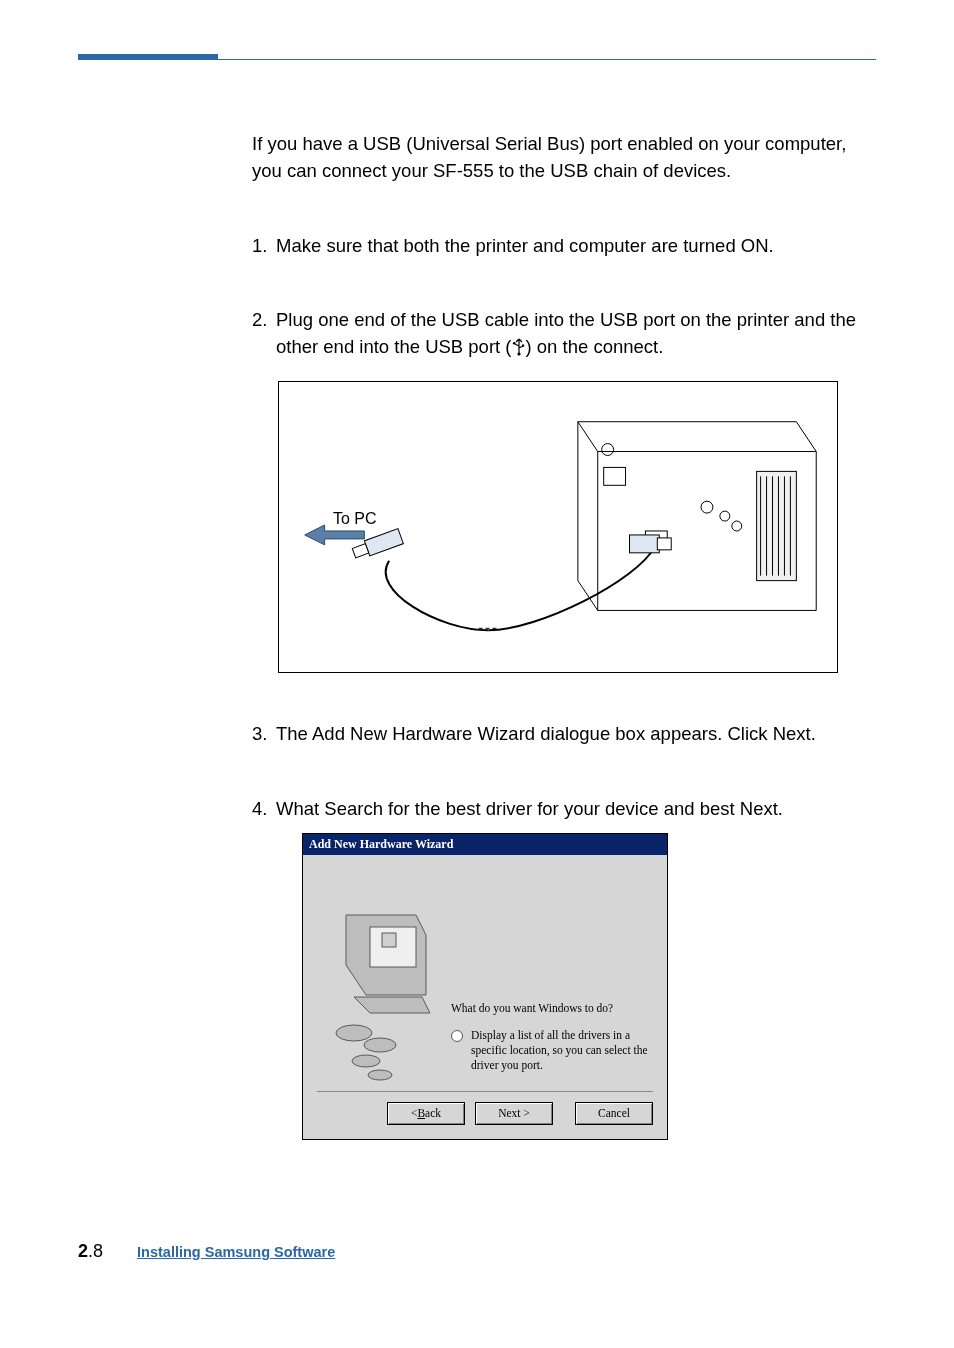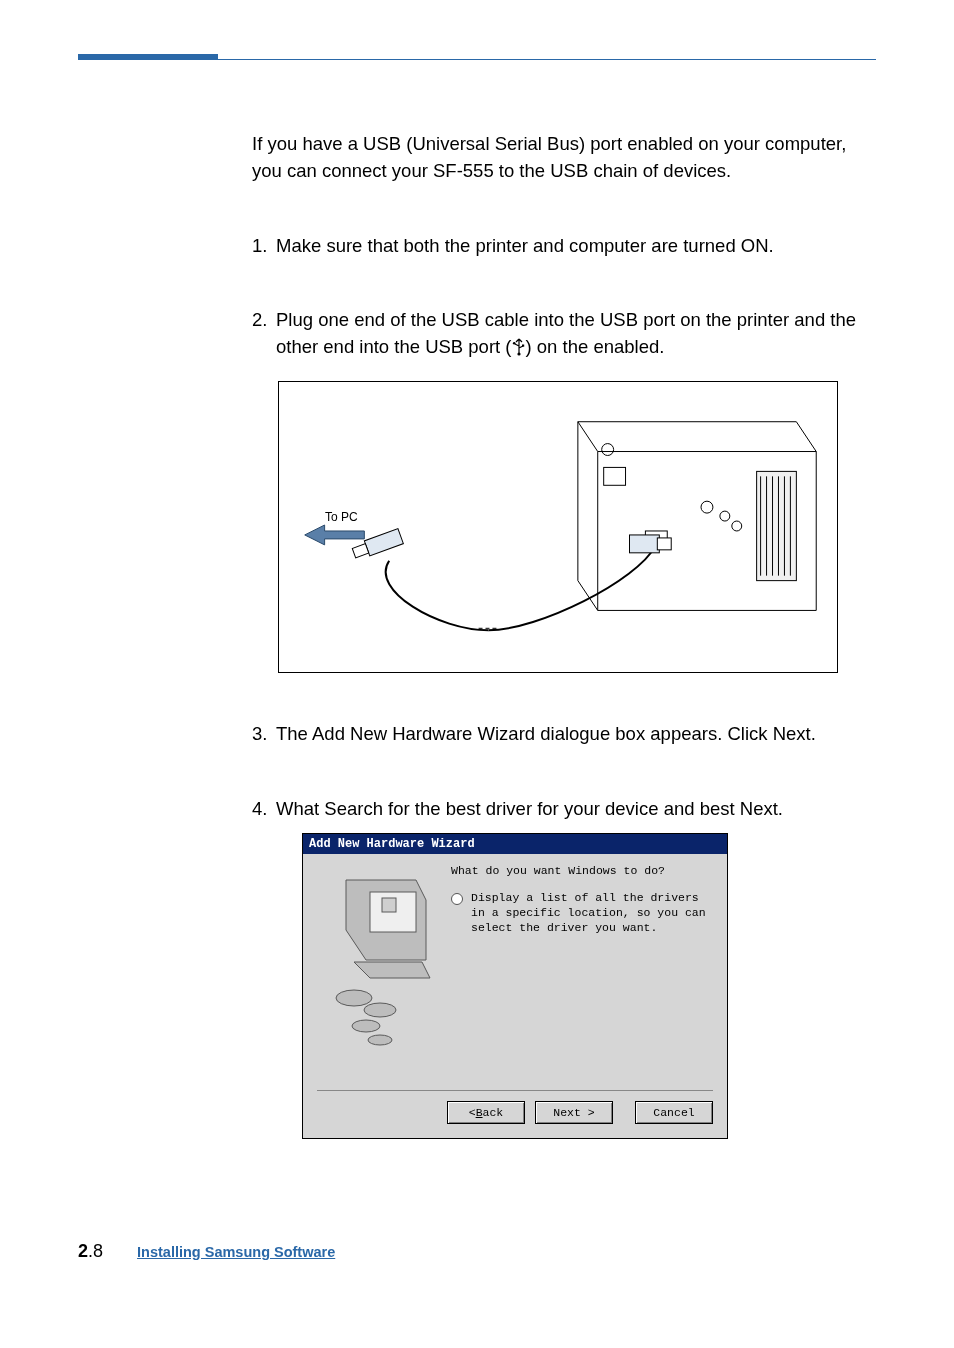--- a/index.html
+++ b/index.html
@@ -9,24 +9,24 @@
   .rule-thin { position: absolute; left: 0; right: 0; top: 6px; border-top: 1px solid #2a68a8; }
   .rule-thick { position: absolute; left: 0; width: 140px; height: 6px; background: #2a68a8; top: 1px; }
   .content { margin-left: 174px; width: 620px; }
   .para { font-size: 18.5px; line-height: 1.45; margin-bottom: 48px; }
   .step { font-size: 18.5px; line-height: 1.45; margin-bottom: 20px; display: flex; }
   .step .num { flex: 0 0 24px; }
   .step .txt { flex: 1; }
   .gap-lg { height: 28px; }
   .figure1 { width: 560px; height: 292px; border: 1px solid #000; margin: 0 0 48px 26px; position: relative; background: #fff; }
   .figure1 svg { width: 100%; height: 100%; }
-  .topclabel { position: absolute; left: 46px; top: 128px; font-size: 12px; }
-  .wizard { width: 426px; margin: 10px 0 0 50px; border: 1px solid #000; background: #d6d6d6; font-family: Liberation Mono, monospace; }
+  .topclabel { position: absolute; left: 54px; top: 128px; font-size: 16px; }
+  .wizard { width: 366px; margin: 10px 0 0 50px; border: 1px solid #000; background: #d6d6d6; font-family: Liberation Serif, serif; }
   .wiz-title { background: #0a246a; color: #fff; font-size: 12px; font-weight: bold; padding: 3px 6px; }
-  .wiz-body { display: flex; padding: 10px 14px 6px 14px; min-height: 236px; }
+  .wiz-body { display: flex; padding: 10px 14px 6px 14px; min-height: 236px; align-items: flex-end; }
   .wiz-left { width: 128px; flex: 0 0 128px; display:flex; align-items:flex-start; justify-content:center; padding-top:6px; }
   .wiz-left svg { width: 110px; height: 180px; }
   .wiz-right { flex: 1; font-size: 11.5px; color: #000; padding-left: 6px; }
   .wiz-q { margin-bottom: 14px; }
   .wiz-opt { display: flex; align-items: flex-start; margin-bottom: 12px; }
   .wiz-opt .radio { width: 12px; height: 12px; border-radius: 50%; border: 1px solid #555; background: #fff; margin: 2px 8px 0 0; flex: 0 0 12px; display:flex; align-items:center; justify-content:center; }
   .wiz-opt .radio.sel::after { content:""; width:5px; height:5px; background:#000; border-radius:50%; display:block; }
   .wiz-opt .lbl { line-height: 1.3; }
   .wiz-opt .lbl.boxed { border: 1px dotted #000; padding: 1px 2px; }
   .wiz-sep { border-top: 1px solid #888; margin: 0 14px; }
@@ -60,21 +60,21 @@
     <div class="gap-lg"></div>
 
     <div class="step">
       <span class="num">2.</span>
       <span class="txt">
         <span>Plug one end of the USB cable into the USB port on the printer and the other end into the USB port (</span><svg width="14" height="18" viewBox="0 0 14 18" style="vertical-align:-3px">
             <path d="M7 1 L7 15 M7 1 L4 4 M7 1 L10 4 M7 8 L3 6 M7 10 L11 8" stroke="#000" stroke-width="1.2" fill="none"></path>
             <circle cx="7" cy="16" r="1.6" fill="#000"></circle>
             <rect x="10" y="6.5" width="2.2" height="2.2" fill="#000"></rect>
             <circle cx="2.2" cy="5.2" r="1.3" fill="#000"></circle>
-          </svg><span>) on the enabled.</span>
+          </svg><span>) on the connect.</span>
       </span>
     </div>
 
     <div class="figure1">
       <span class="topclabel">To PC</span>
       <svg viewBox="0 0 560 292">
         <g stroke="#000" stroke-width="1" fill="none">
 
           <path d="M300 40 L520 40 L540 70 L540 230 L320 230 L300 200 Z" fill="#fff"></path>
           <path d="M300 40 L320 70 L540 70"></path>
@@ -144,21 +144,21 @@
               <ellipse cx="54" cy="140" rx="16" ry="7"></ellipse>
               <ellipse cx="40" cy="156" rx="14" ry="6"></ellipse>
               <ellipse cx="54" cy="170" rx="12" ry="5"></ellipse>
             </g>
           </svg>
         </div>
         <div class="wiz-right">
           <div class="wiz-q">What do you want Windows to do?</div>
           <div class="wiz-opt">
             <span class="radio"></span>
-            <span class="lbl">Display a list of all the drivers in a specific location, so you can select the driver you want.</span>
+            <span class="lbl">Display a list of all the drivers in a specific location, so you can select the driver you port.</span>
           </div>
         </div>
       </div>
       <div class="wiz-sep"></div>
       <div class="wiz-buttons">
         <div class="wbtn">
           <span>&lt; </span>
             <span class="ul">B</span>
             <span>ack</span>
         </div>

